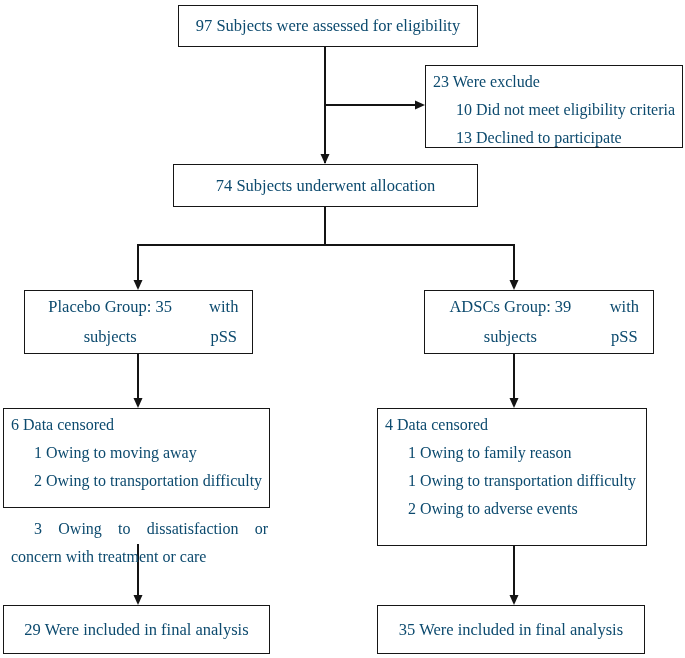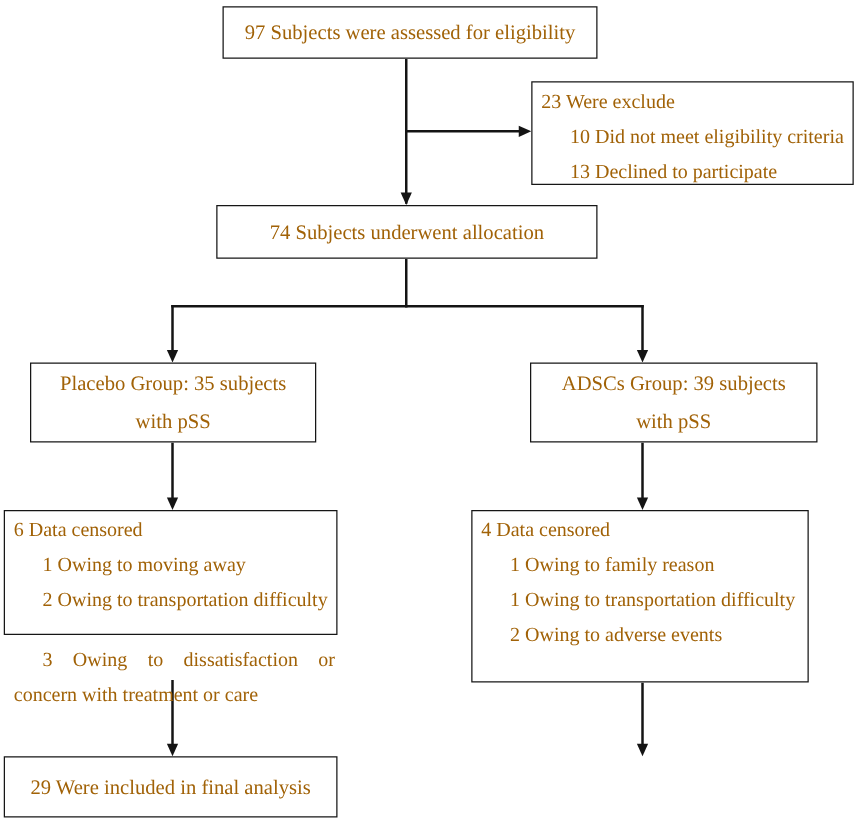--- a/index.html
+++ b/index.html
@@ -2,21 +2,21 @@
 <html><head>
 <meta charset="utf-8">
 <style>
   html, body { margin: 0; padding: 0; background: #ffffff; }
   .stage {
     position: relative;
     width: 685px;
     height: 658px;
     background: #ffffff;
     font-family: "Liberation Serif", "DejaVu Serif", serif;
-    color: #a16207;
+    color: #0c4a6e;
     overflow: hidden;
   }
   .connectors {
     position: absolute;
     left: 0; top: 0;
     width: 685px; height: 658px;
   }
   .box {
     position: absolute;
     box-sizing: border-box;
@@ -26,21 +26,21 @@
   }
   .box.center-one {
     display: flex;
     align-items: center;
     justify-content: center;
     text-align: center;
     font-size: 16.5px;
   }
   .box.center-two {
     display: flex;
-    flex-direction: column;
+    flex-direction: row;
     align-items: center;
     justify-content: center;
     text-align: center;
     font-size: 16.5px;
   }
   .center-two .ln { line-height: 30px; }
   .box.list {
     padding: 2px 1px 0 7px;
   }
   .list .title { line-height: 28px; }
@@ -122,14 +122,17 @@
     <div class="title">4 Data censored</div>
     <div class="item">1 Owing to family reason</div>
     <div class="item">1 Owing to transportation difficulty</div>
     <div class="item">2 Owing to adverse events</div>
   </div>
 
   <div class="box center-one" style="left:3px; top:605px; width:267px; height:49px;align-items:center;">
     <span>29 Were included in final analysis</span>
   </div>
 
+  <div class="box center-one" style="left:377px; top:605px; width:268px; height:49px;">
+    <span>35 Were included in final analysis</span>
+  </div>
 
 </div>
 
 </body></html>

